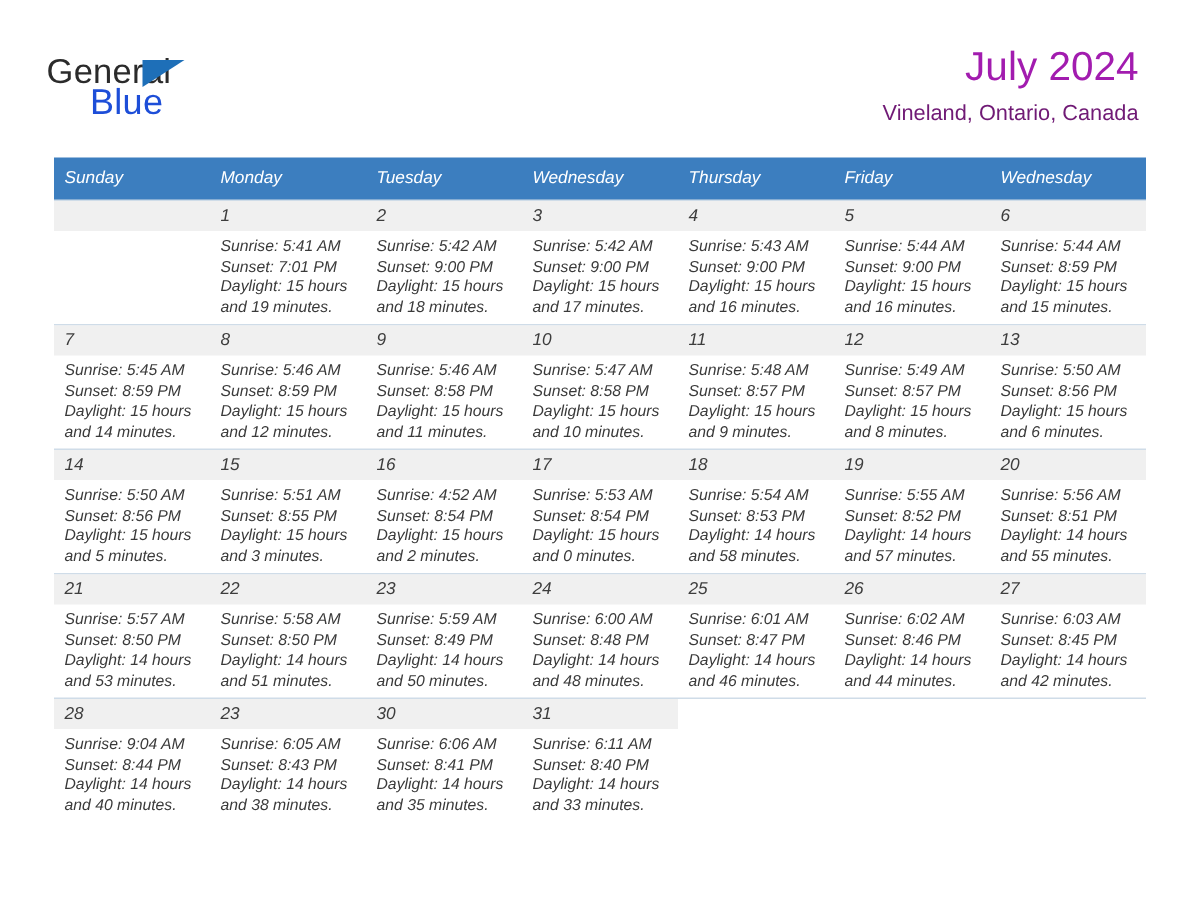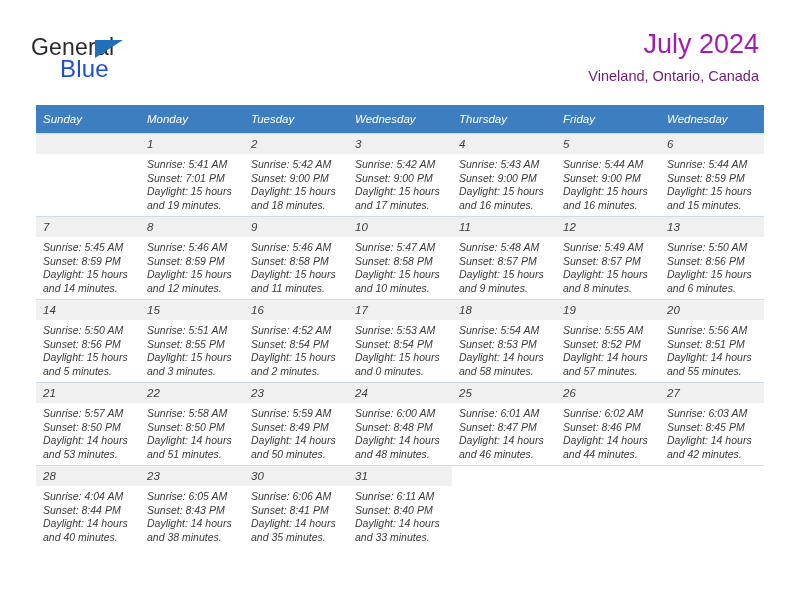--- a/index.html
+++ b/index.html
@@ -497,21 +497,21 @@
             </div>
           </div>
         </td>
       </tr>
 
       <tr class="week-row">
         <td>
           <div class="cell-inner">
             <div class="daynum">28</div>
             <div class="lines">
-              <div>Sunrise: 4:04 AM</div>
+              <div>Sunrise: 9:04 AM</div>
               <div>Sunset: 8:44 PM</div>
               <div>Daylight: 14 hours</div>
               <div>and 40 minutes.</div>
             </div>
           </div>
         </td>
         <td>
           <div class="cell-inner">
             <div class="daynum">23</div>
             <div class="lines">

